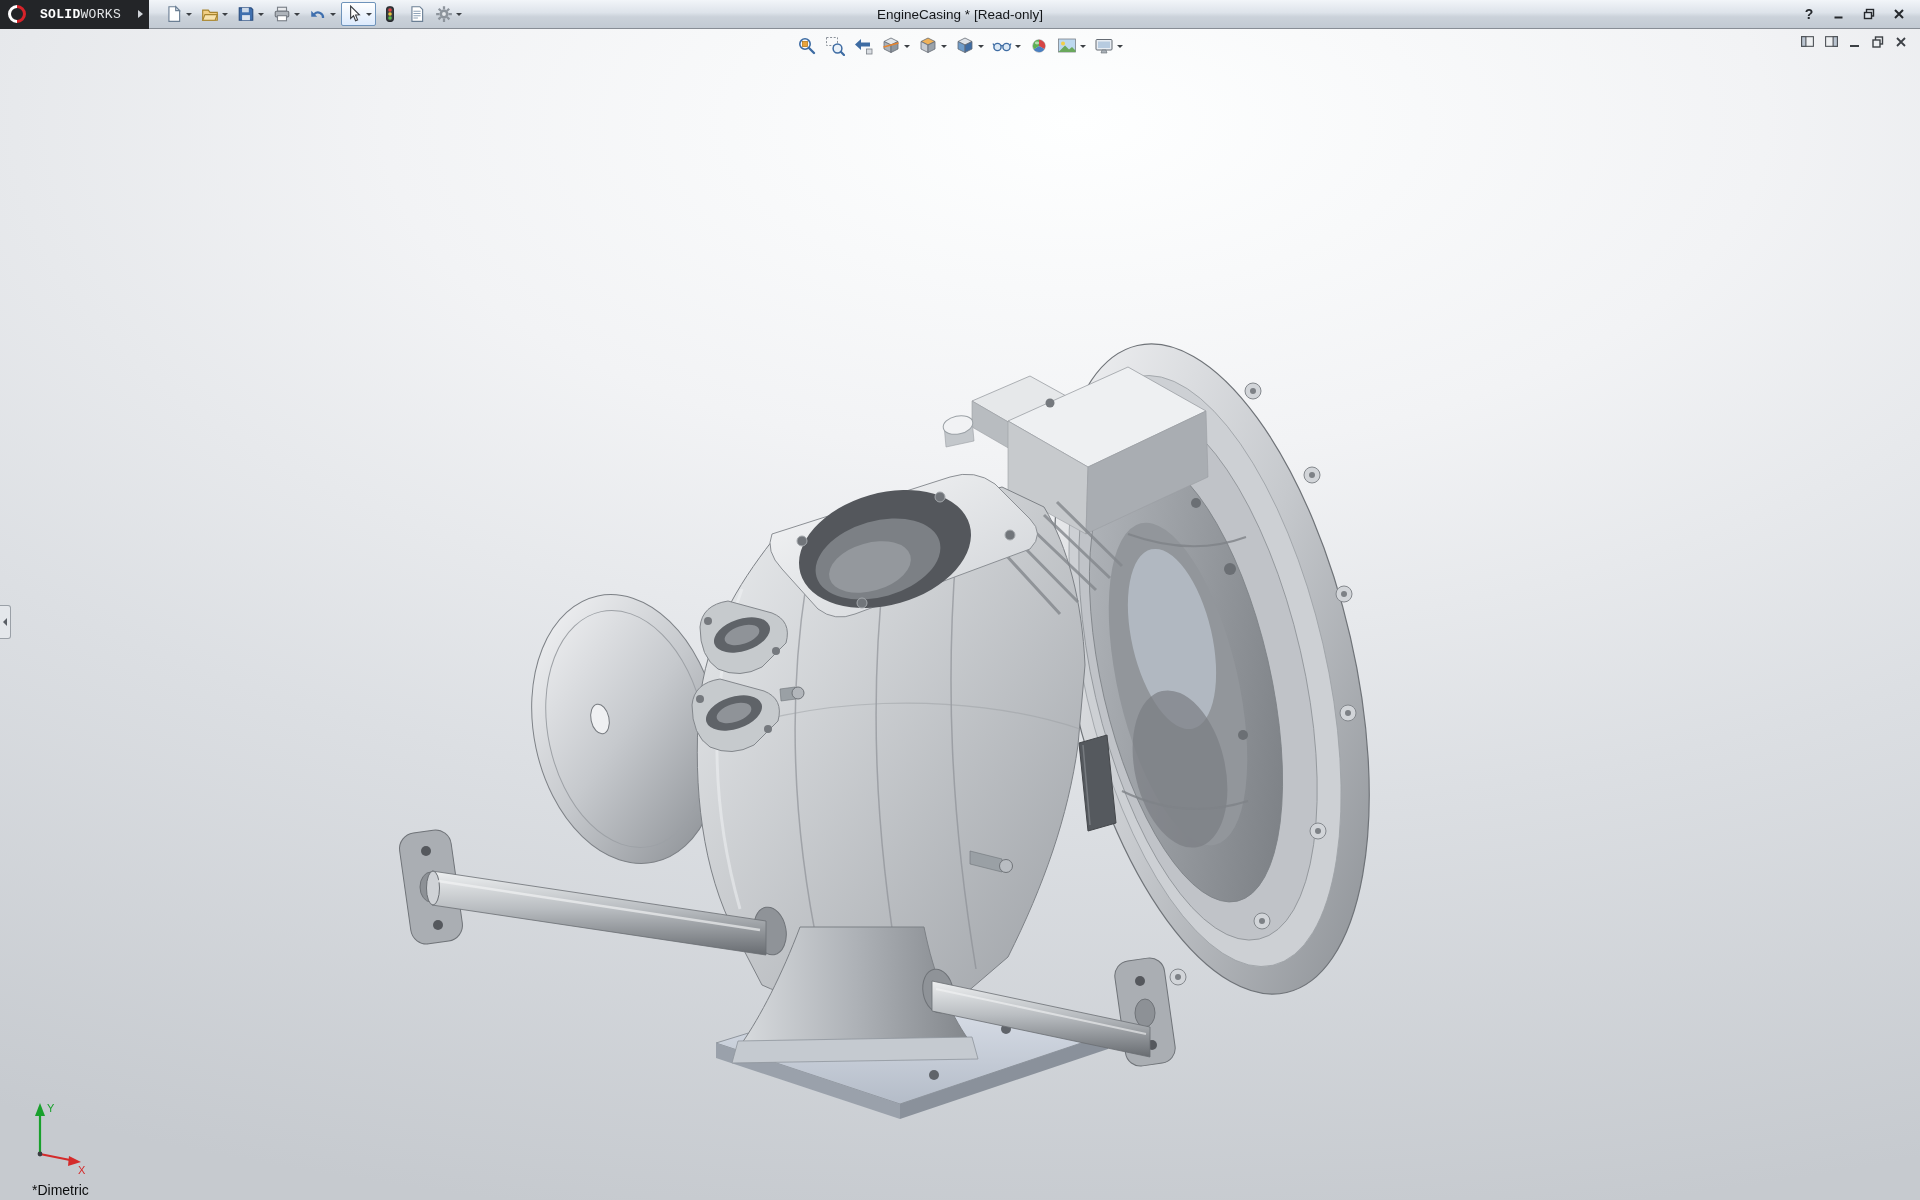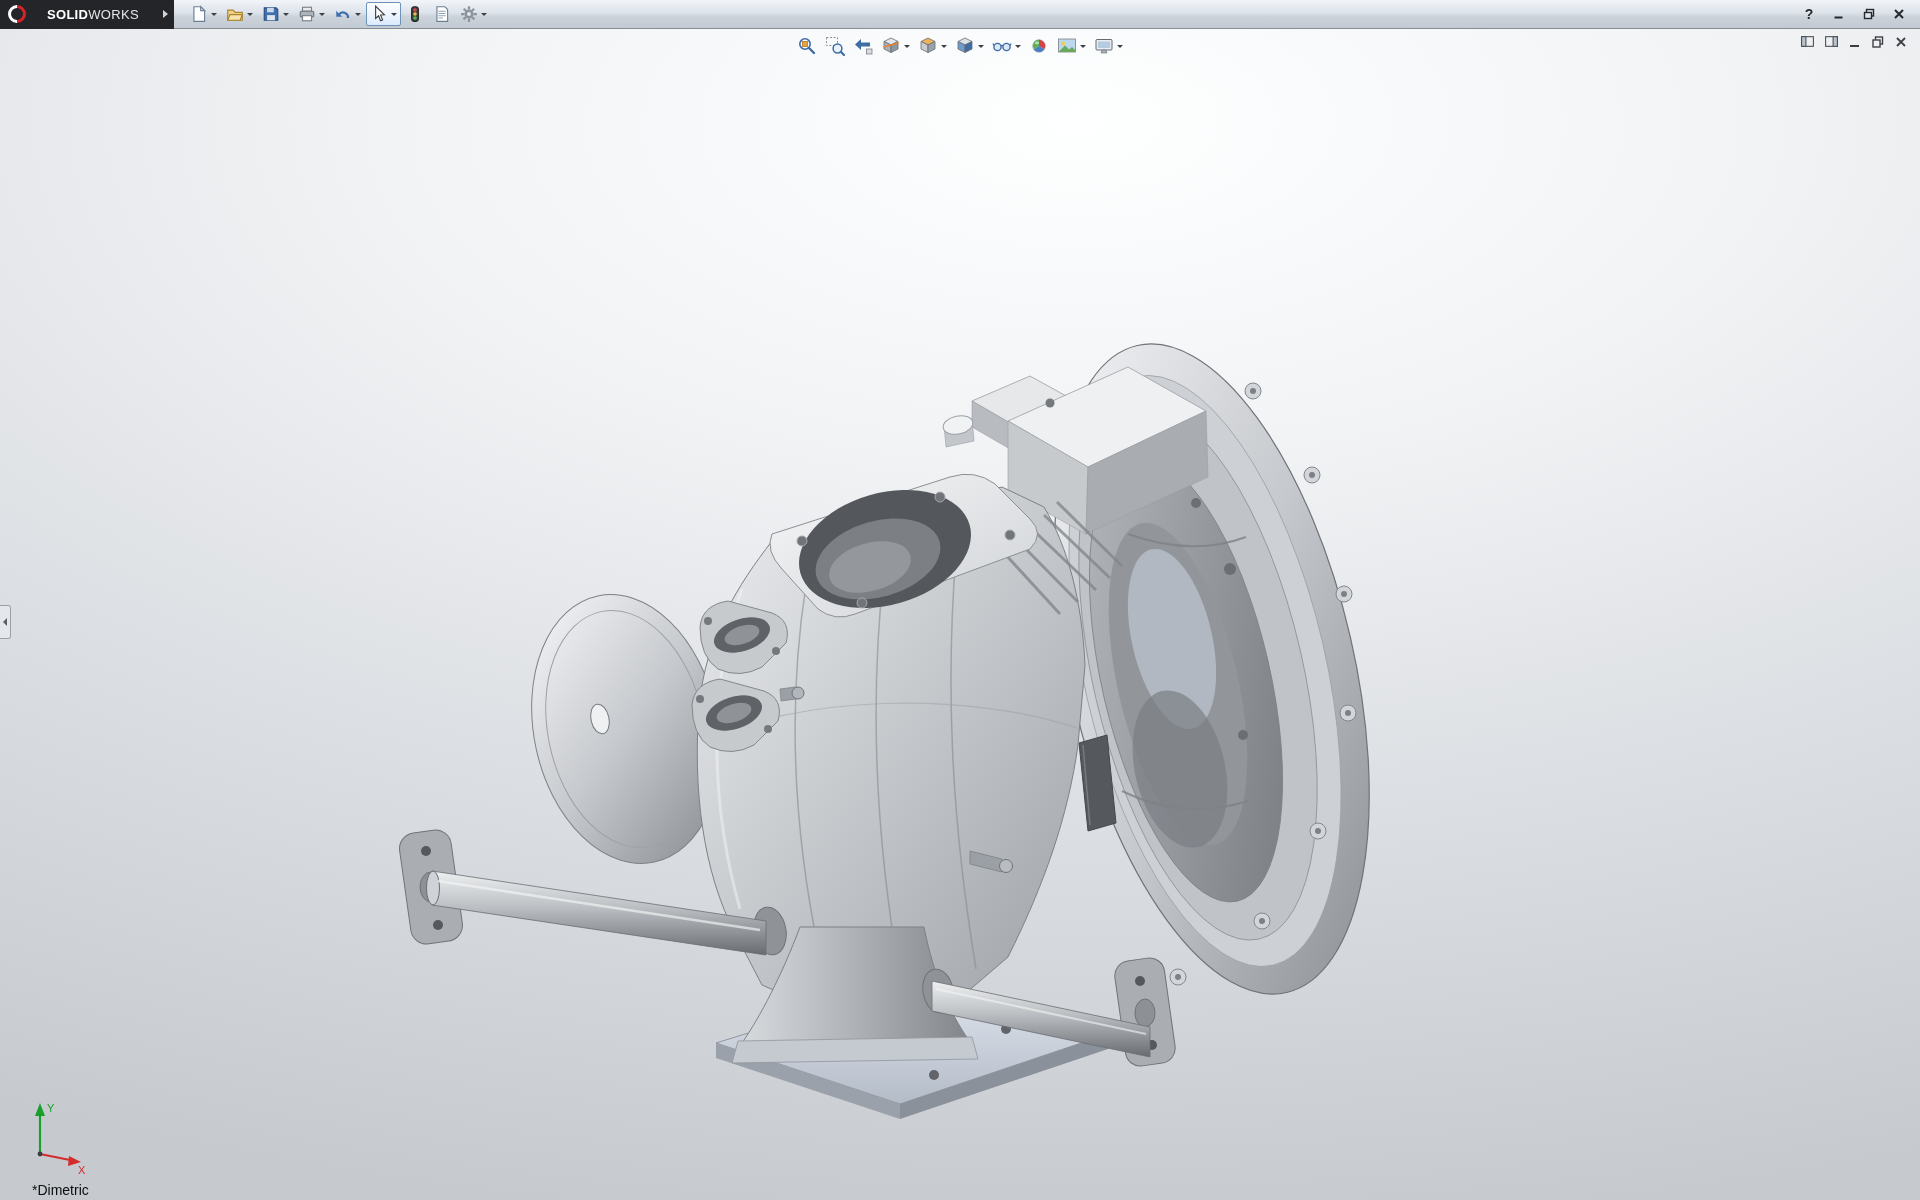--- a/index.html
+++ b/index.html
@@ -2,21 +2,21 @@
 <html><head>
 <meta charset="utf-8">
 <style>
   *{margin:0;padding:0;box-sizing:border-box;}
   html,body{width:1920px;height:1200px;overflow:hidden;font-family:"Liberation Sans",sans-serif;background:#c9ccd1;}
 
   
   .titlebar{position:absolute;top:0;left:0;width:1920px;height:29px;
     background:linear-gradient(180deg,#f2f5f9 0%,#dde3ea 45%,#cbd2da 60%,#c2cad3 100%);
     border-bottom:1px solid #878d95;display:flex;align-items:center;z-index:20;}
-  .brand{height:29px;background:#232528;display:flex;align-items:center;padding:0 6px 0 8px;gap:21px;flex:0 0 auto;}
+  .brand{height:29px;background:#232528;display:flex;align-items:center;padding:0 6px 0 8px;gap:14px;flex:0 0 auto;font-family:Liberation Mono, monospace;}
   .brand .b1{font-weight:bold;font-size:13px;color:#ffffff;letter-spacing:.3px;}
   .brand .b2{font-weight:normal;font-size:13px;color:#e4e6e8;letter-spacing:.3px;}
   .brand-arrow{width:0;height:0;border-left:5px solid #cfd3d8;border-top:4px solid transparent;border-bottom:4px solid transparent;margin-left:3px;}
   .tools{display:flex;align-items:center;margin-left:12px;gap:1px;flex:0 0 auto;}
   .tb-btn{display:flex;align-items:center;height:24px;padding:2px 3px;border:1px solid transparent;border-radius:2px;}
   .tb-btn.active{background:linear-gradient(#ffffff,#dceafd);border:1px solid #6e93bb;}
   .dd{width:0;height:0;border-top:3px solid #3c4045;border-left:3px solid transparent;border-right:3px solid transparent;margin-left:3px;}
   .tb-title{position:absolute;left:0;right:0;top:7px;text-align:center;font-size:13.5px;color:#141619;pointer-events:none;}
   .winbtns{margin-left:auto;display:flex;align-items:center;gap:4px;padding-right:8px;z-index:2;}
   .winbtn{width:26px;height:20px;display:flex;align-items:center;justify-content:center;color:#25282c;font-size:14px;font-weight:bold;}
@@ -108,20 +108,21 @@
     <span class="tb-btn" title="options">
       <svg width="18" height="18" viewBox="0 0 16 16">
         <path d="M7 1h2v3h-2zM7 12h2v3h-2zM1 7h3v2h-3zM12 7h3v2h-3zM2.6 4l1.4-1.4 2.1 2.1-1.4 1.4zM10 11.4l1.4-1.4 2.1 2.1-1.4 1.4zM11.9 2.6l1.4 1.4-2.1 2.1-1.4-1.4zM4.5 10l1.4 1.4-2.1 2.1-1.4-1.4z" fill="#8d949c"></path>
         <circle cx="8" cy="8" r="4" fill="#8d949c"></circle>
         <circle cx="8" cy="8" r="1.7" fill="#e6e9ec"></circle>
       </svg>
         <span class="dd"></span>
     </span>
   </div>
 
+  <span class="tb-title">EngineCasing * [Read-only]</span>
 
   <div class="winbtns">
     <span class="winbtn">?</span>
     <span class="winbtn">
       <svg width="12" height="12" viewBox="0 0 12 12">
           <rect x="1.5" y="8.5" width="8" height="2" fill="#25282c"></rect>
         </svg>
     </span>
     <span class="winbtn">
       <svg width="13" height="12" viewBox="0 0 13 12">

